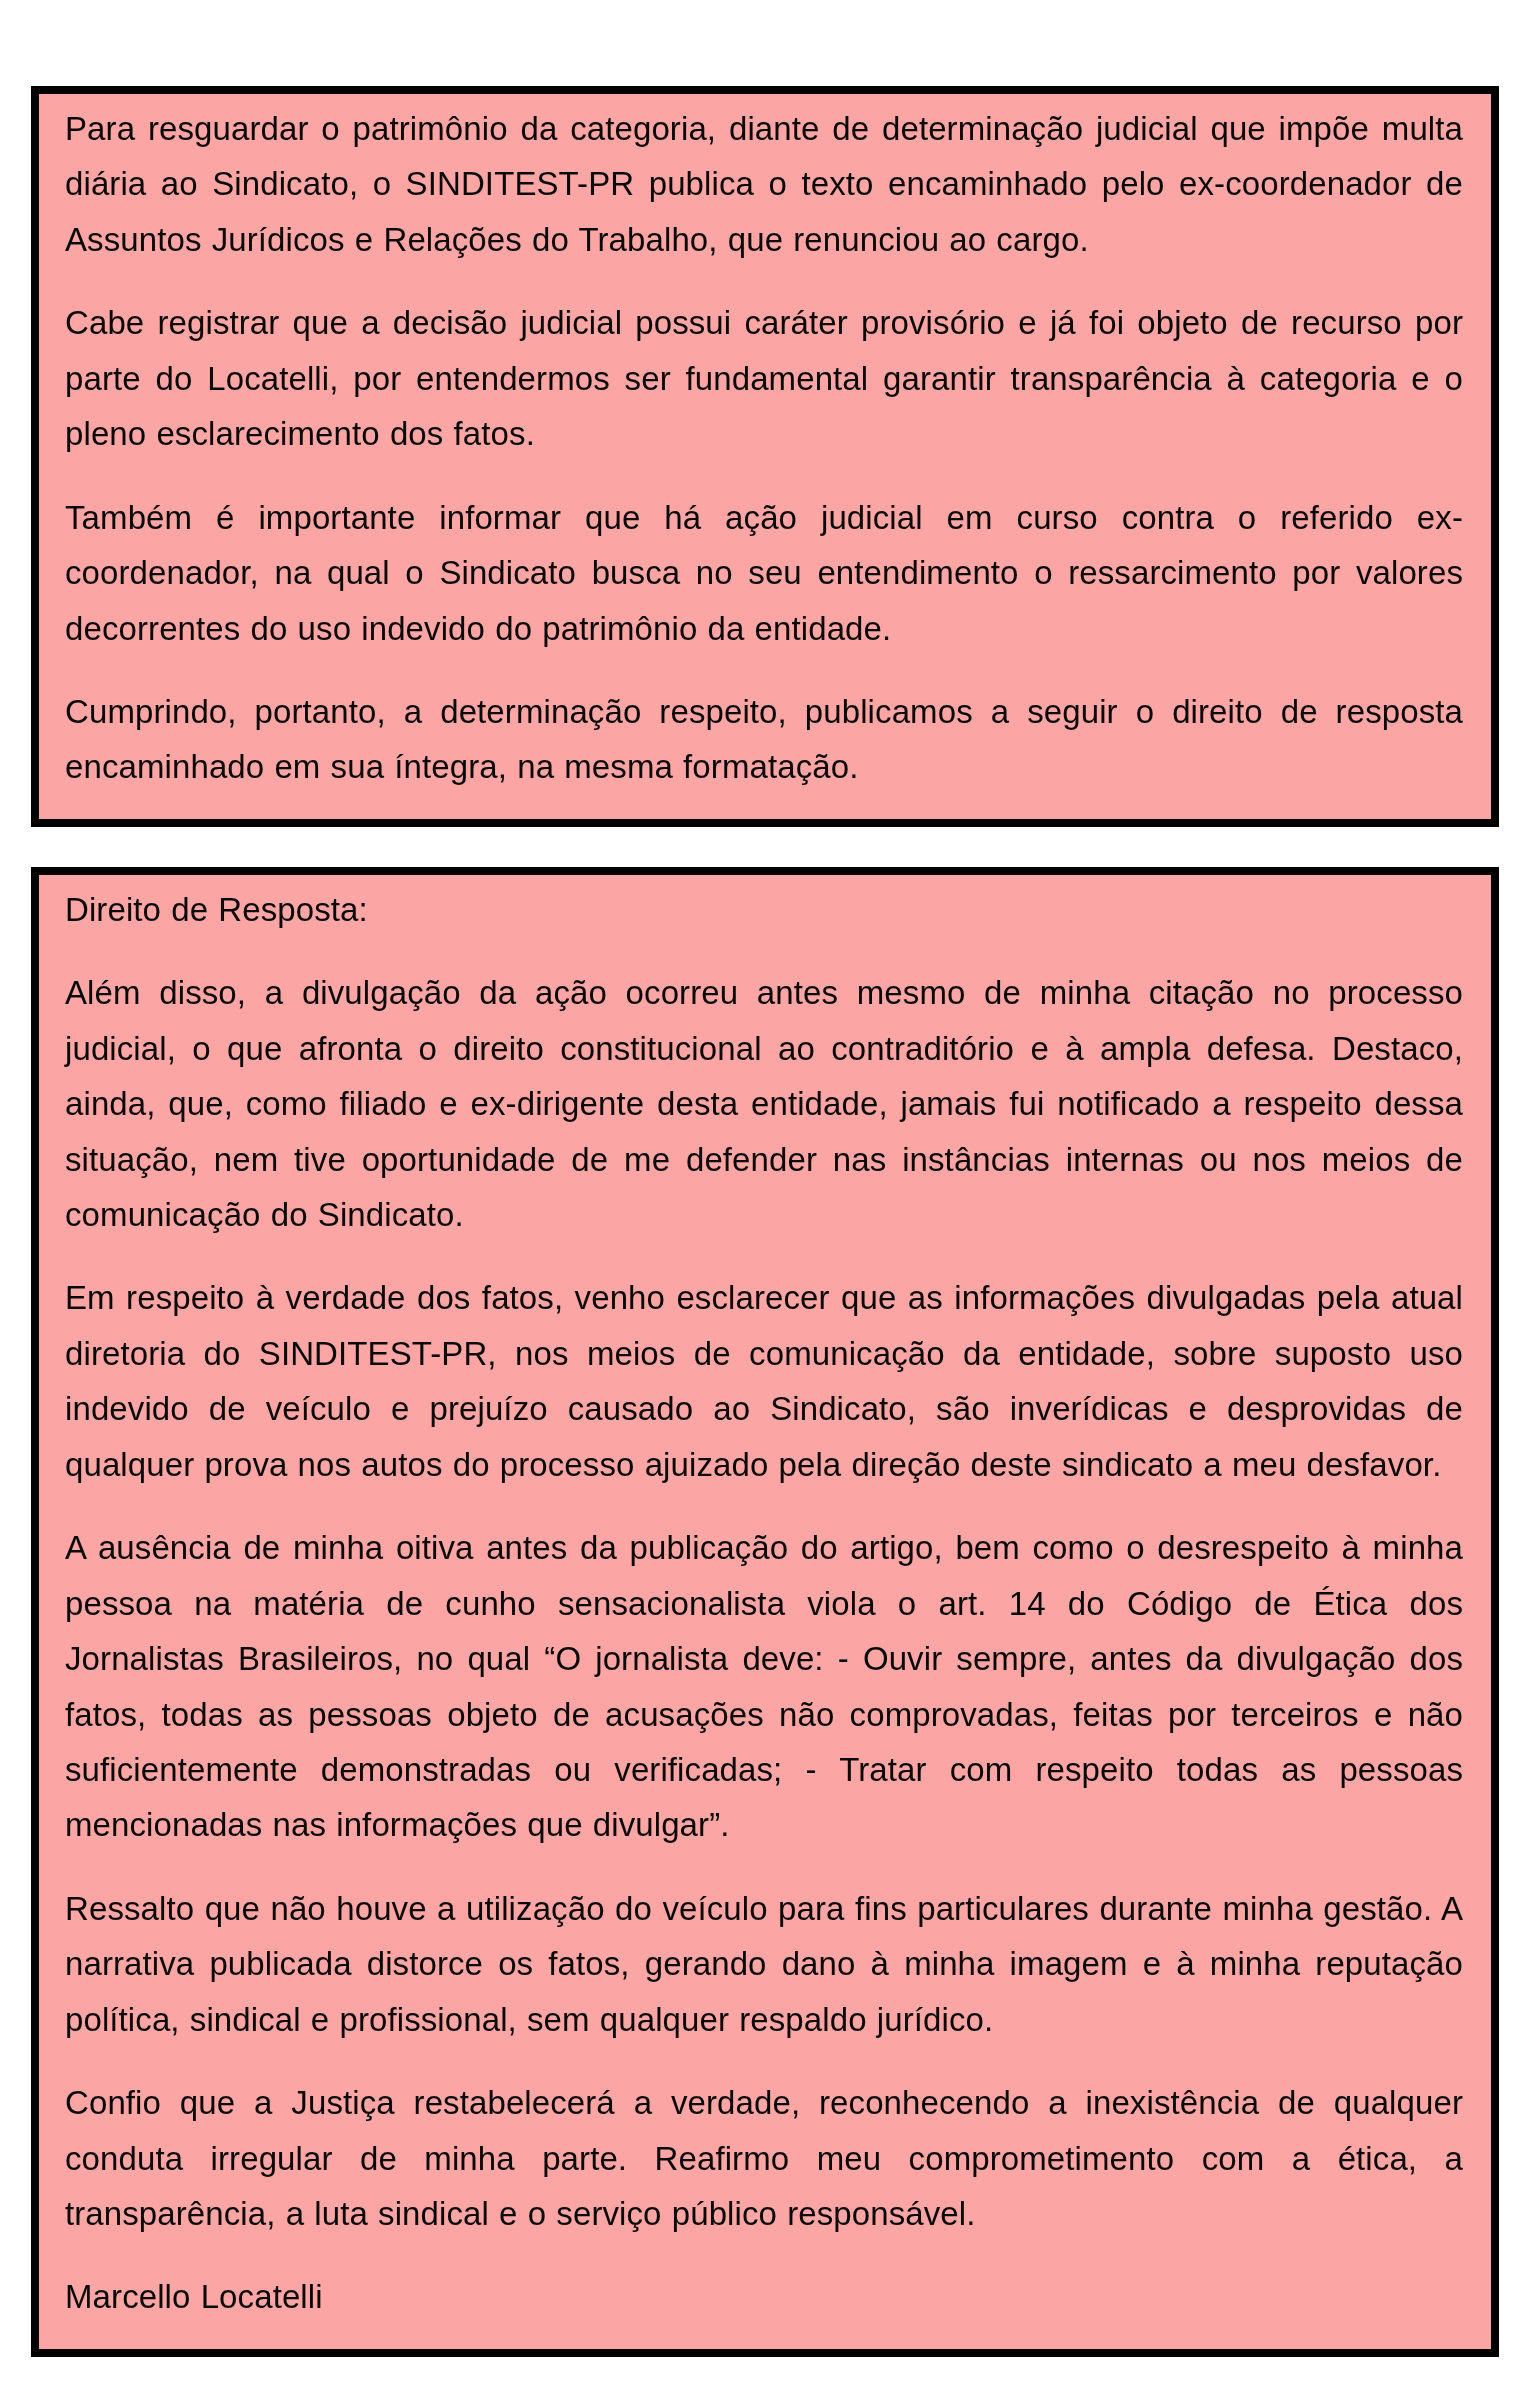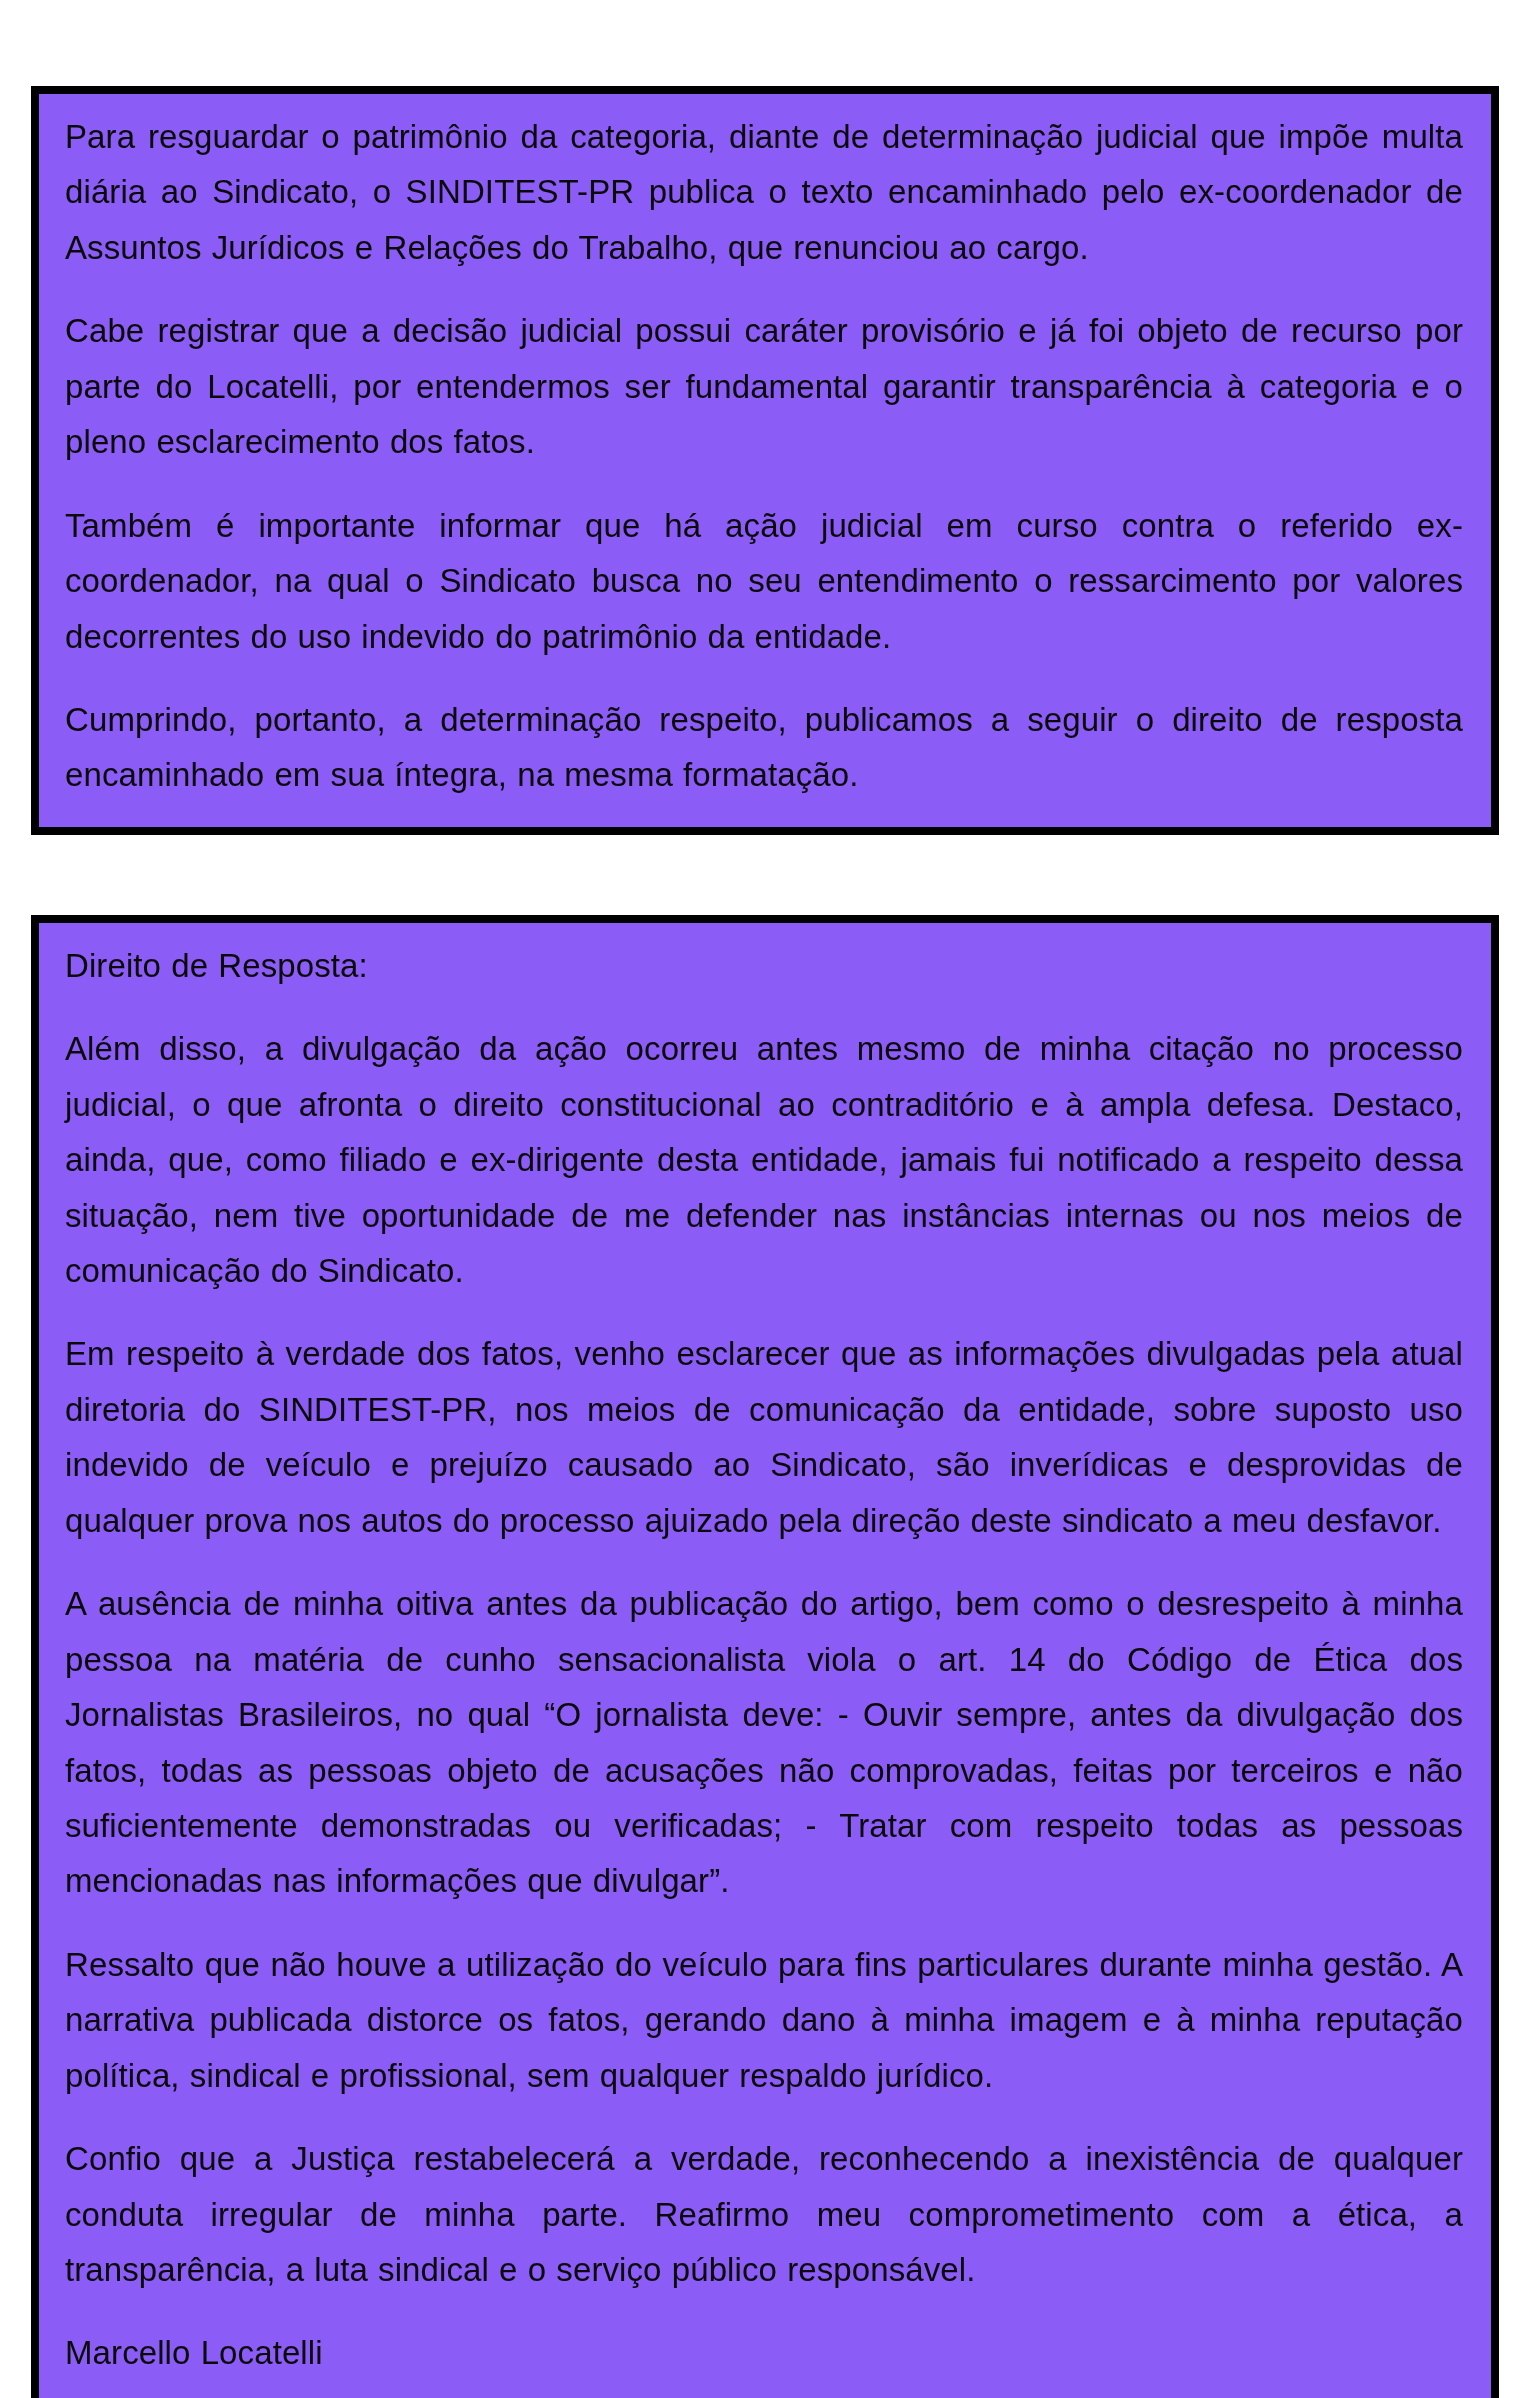--- a/index.html
+++ b/index.html
@@ -14,25 +14,25 @@
     min-height: 2399px;
     background: #ffffff;
     font-family: "Liberation Sans", "DejaVu Sans", sans-serif;
     color: #0a0a0a;
     box-sizing: border-box;
     padding: 86px 34px 37px 31px;
   }
   .text-box {
     border: 8.4px solid #000000;
     box-sizing: border-box;
-    padding: 15px 28px 24px 26px;
-    background: #8b5cf6;
+    padding: 7px 28px 24px 26px;
+    background: #fca5a5;
   }
   .text-box + .text-box {
-    margin-top: 80px;
+    margin-top: 40px;
   }
   .text-box p {
     margin: 0 0 28px 0;
     font-size: 33px;
     line-height: 1.68;
     text-align: justify;
     text-justify: inter-word;
     letter-spacing: 0.1px;
     word-spacing: 0.9px;
   }

